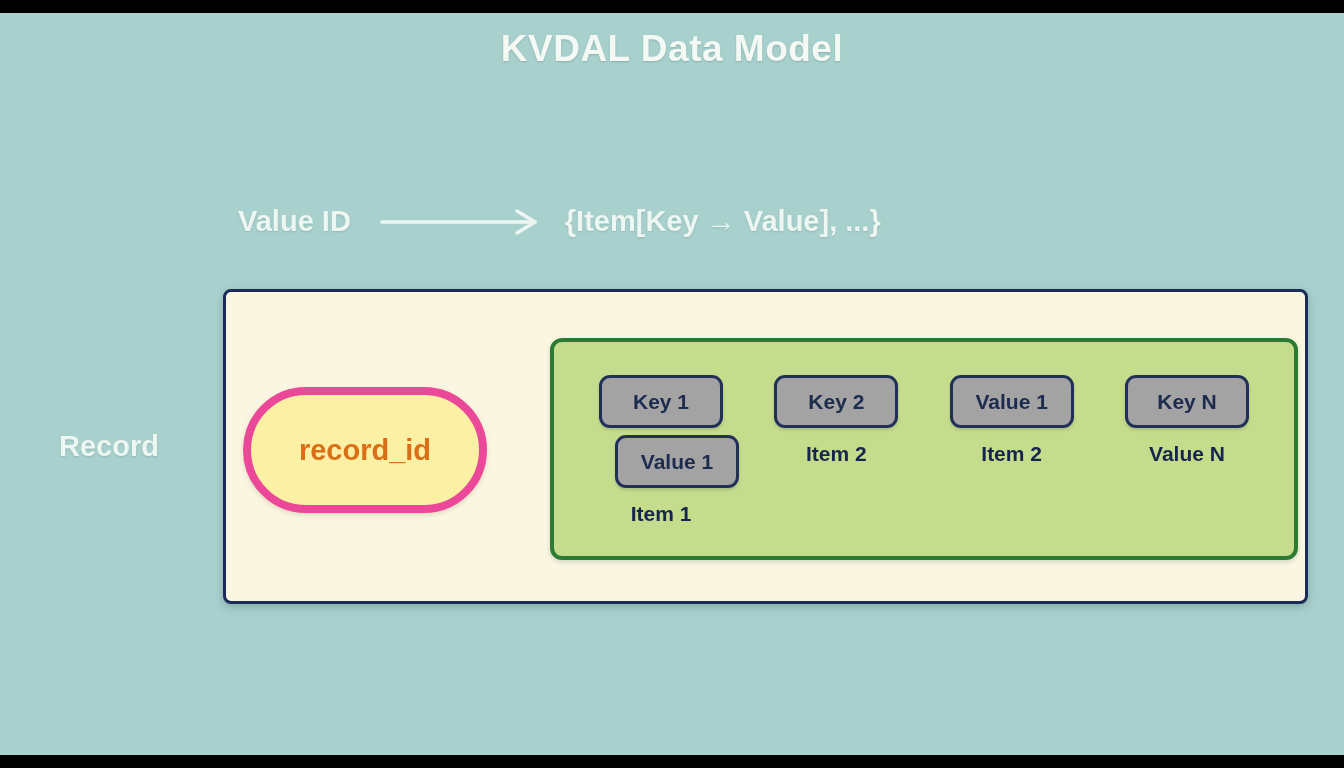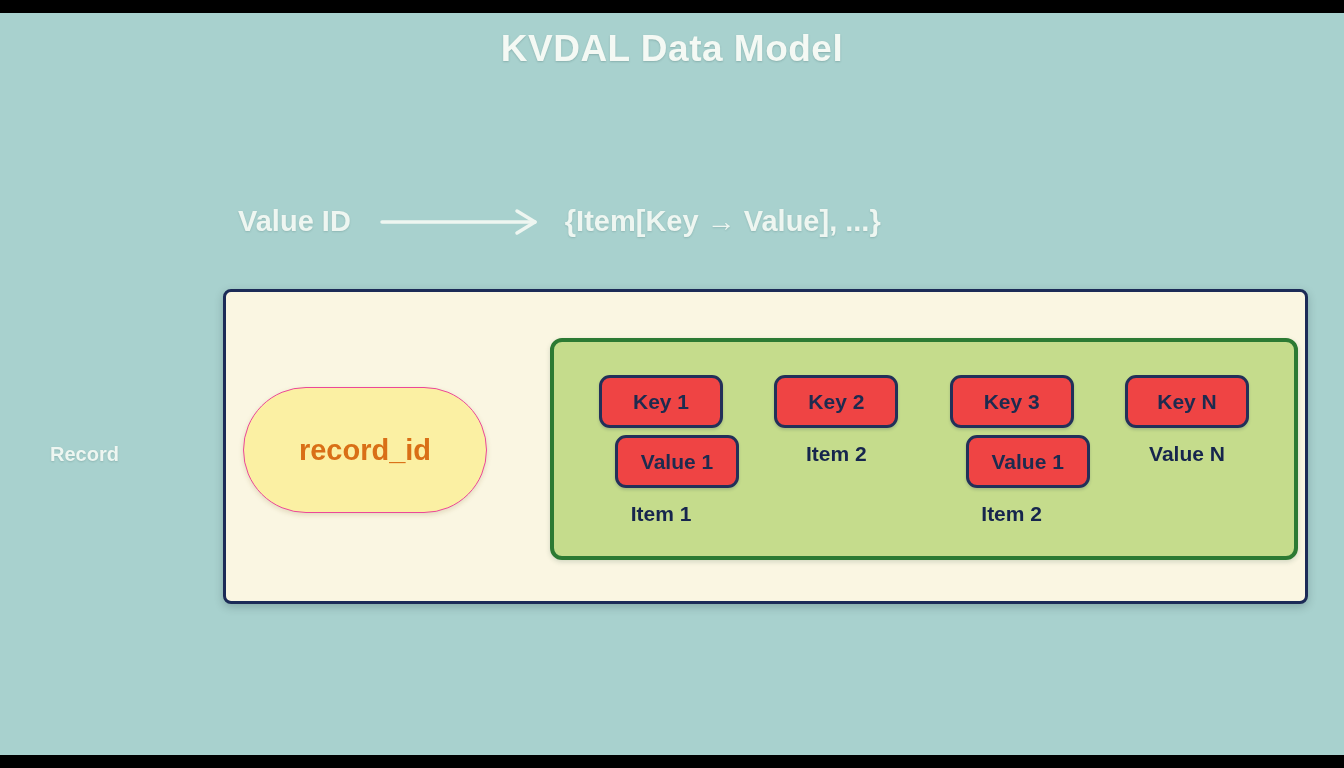--- a/index.html
+++ b/index.html
@@ -41,44 +41,43 @@
     font-weight: 600;
     text-shadow: 0 1px 2px rgba(40,80,80,0.2);
   }
   .mapping-arrow {
     margin: 0 14px 0 28px;
     display: block;
   }
 
   .record-label {
     position: absolute;
-    top: 430px; left: 50px;
-    font-size: 20px;
+    top: 430px; left: 59px;
+    font-size: 29px;
     font-weight: 600;
     color: #eef6f1;
     text-shadow: 0 1px 2px rgba(40,80,80,0.2);
-    margin-top: 13px;
   }
 
   .outer-box {
     position: absolute;
     left: 223px; top: 289px;
     width: 1085px; height: 315px;
     background: #faf6e2;
     border: 3px solid #1c2b57;
     border-radius: 8px;
     box-shadow: 0 3px 8px rgba(30,50,60,0.25);
   }
 
   .record-id-pill {
     position: absolute;
     left: 17px; top: 95px;
     width: 244px; height: 126px;
     background: #fbf0a3;
-    border: 1px solid #ec4899;
+    border: 8px solid #ec4899;
     border-radius: 999px;
     display: flex;
     align-items: center;
     justify-content: center;
     font-size: 29px;
     font-weight: 600;
     color: #d96f16;
     box-shadow: 0 2px 5px rgba(120,90,20,0.18);
   }
 
@@ -96,21 +95,21 @@
   }
 
   .item-col {
     display: flex;
     flex-direction: column;
     align-items: center;
     width: 126px;
   }
   .kv-box {
     width: 124px; height: 53px;
-    background: #ef4444;
+    background: #a3a3a3;
     border: 3px solid #223059;
     border-radius: 11px;
     display: flex;
     align-items: center;
     justify-content: center;
     font-size: 21px;
     font-weight: 600;
     color: #1d2b4f;
     box-shadow: 0 2px 3px rgba(30,50,70,0.18);
   }
@@ -153,21 +152,20 @@
         <div class="kv-box">Value 1</div>
         <div class="item-label">Item 1</div>
       </div>
 
       <div class="item-col">
         <div class="kv-box">Key 2</div>
         <div class="item-label">Item 2</div>
       </div>
 
       <div class="item-col">
-        <div class="kv-box">Key 3</div>
         <div class="kv-box">Value 1</div>
         <div class="item-label">Item 2</div>
       </div>
 
       <div class="item-col">
         <div class="kv-box">Key N</div>
         <div class="item-label">Value N</div>
       </div>
 
     </div>

